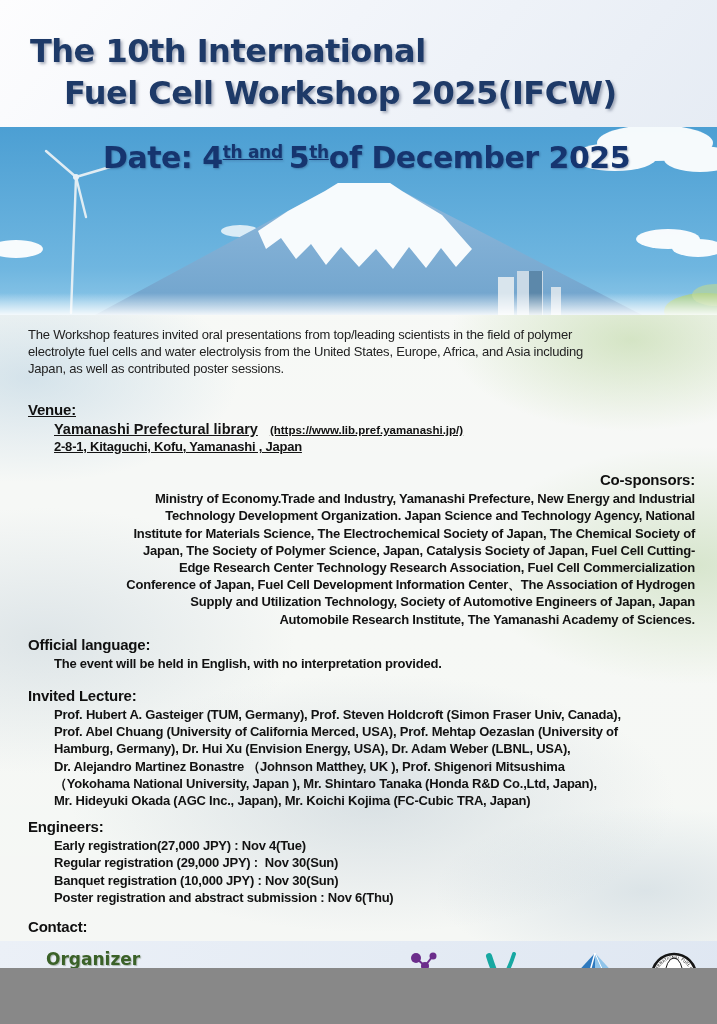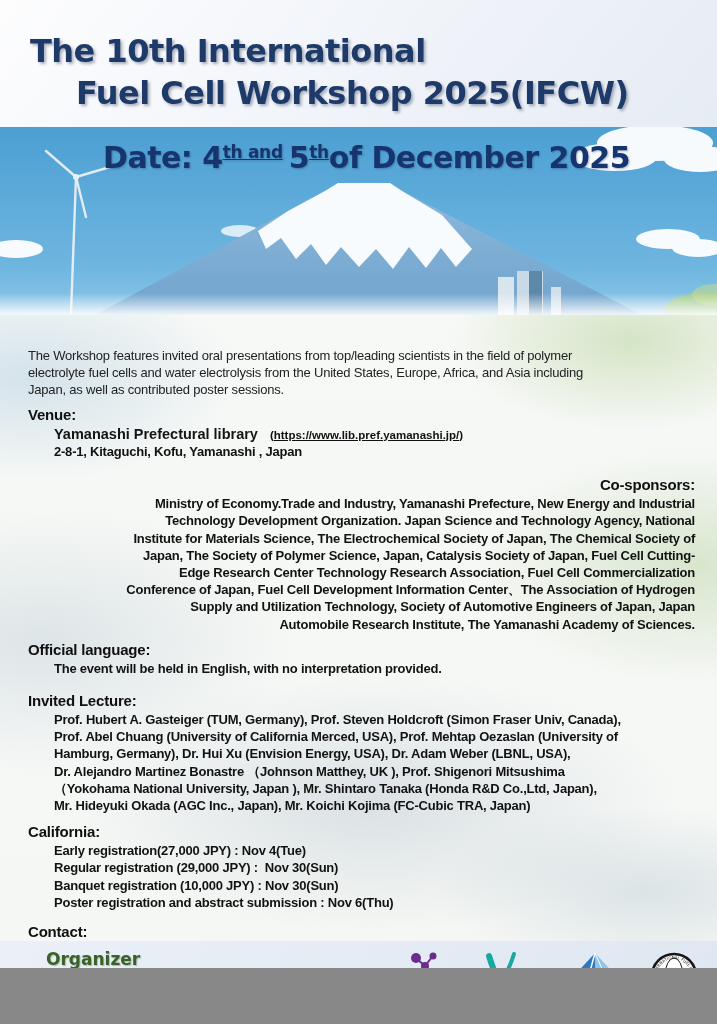--- a/index.html
+++ b/index.html
@@ -6,21 +6,21 @@
   .poster{position:relative;width:717px;height:968px;margin:0 auto;overflow:hidden;
           font-family:"Liberation Sans",sans-serif;background:#EDF1EC;}
 
   
   .header{position:absolute;top:0;left:0;width:717px;height:127px;
           background:linear-gradient(130deg,#FDFDFE 0%,#F2F5FA 45%,#E6ECF4 100%);}
   .title{position:absolute;top:30px;left:30px;
          font-family:"DejaVu Sans",sans-serif;font-weight:bold;
          font-size:32px;line-height:42px;color:#1E3A68;letter-spacing:-0.5px;
          text-shadow:2px 2px 3px rgba(90,100,125,.5);}
-  .title .l2{margin-left:46px;}
+  .title .l2{margin-left:34px;}
 
   
   .hero{position:absolute;top:127px;left:0;width:717px;height:188px;}
   .hero svg{display:block;}
   .date-banner{position:absolute;top:13px;left:103px;white-space:nowrap;
          font-family:"DejaVu Sans",sans-serif;font-weight:bold;font-size:30px;
          color:#16356F;letter-spacing:-0.5px;text-shadow:1px 1px 2px rgba(30,50,90,.35);}
   .date-banner .sup{font-size:17px;position:relative;top:-10px;letter-spacing:-0.3px;text-decoration:underline;}
   .date-banner .sp1{margin-left:6px;}
   .date-banner .sp2{margin-left:0;}
@@ -29,30 +29,30 @@
   .content{position:absolute;top:315px;left:0;width:717px;height:626px;
     background-color:#EDF1EC;
     background-image:
       radial-gradient(ellipse 260px 130px at 88% 4%, rgba(178,208,148,.50), transparent 70%),
       radial-gradient(ellipse 300px 150px at 4% 10%, rgba(170,200,220,.45), transparent 70%),
       radial-gradient(ellipse 320px 170px at 97% 40%, rgba(170,202,146,.40), transparent 70%),
       radial-gradient(ellipse 360px 190px at 6% 52%, rgba(182,198,210,.38), transparent 70%),
       radial-gradient(ellipse 420px 180px at 52% 78%, rgba(168,184,198,.35), transparent 72%),
       radial-gradient(ellipse 300px 120px at 90% 92%, rgba(172,192,206,.35), transparent 70%),
       linear-gradient(rgba(255,255,255,.55),rgba(255,255,255,.45));}
-  .text-col{padding:32px 22px 0 28px;color:#141414;}
+  .text-col{padding:11px 22px 0 28px;color:#141414;}
   .multiline{white-space:pre-wrap;}
   .intro{font-size:13px;line-height:17px;letter-spacing:-0.2px;color:#222;}
   .sec-h{font-size:15px;font-weight:bold;letter-spacing:-0.2px;color:#101010;margin-bottom:2px;}
   .indent{padding-left:26px;}
   .b{font-weight:bold;font-size:13px;line-height:17.2px;letter-spacing:-0.22px;color:#121212;}
   .venue-name{font-size:14.5px;font-weight:bold;}
   .venue-url{font-size:11.5px;font-weight:bold;color:#111;text-decoration:underline;margin-left:12px;cursor:pointer;}
   .sec{margin-top:0;}
-  .m-venue{margin-top:8px;}
+  .m-venue{margin-top:24px;text-decoration:underline;}
   .m-cosp{margin-top:16px;text-align:right;}
   .m-inv{margin-top:15px;}
   .m-lang{margin-top:8px;}
   .m-dead{margin-top:9px;}
   .m-cont{margin-top:12px;}
   .contact-row{display:flex;}
   .contact-row .c1{min-width:342px;}
   .email-link{color:#0B62C8;text-decoration:underline;cursor:pointer;}
 
   
@@ -180,21 +180,21 @@
         <div class="sec-h">Invited Lecture:</div>
         <div class="indent b multiline">Prof. Hubert A. Gasteiger (TUM, Germany), Prof. Steven Holdcroft (Simon Fraser Univ, Canada),
 Prof. Abel Chuang (University of California Merced, USA), Prof. Mehtap Oezaslan (University of
 Hamburg, Germany), Dr. Hui Xu (Envision Energy, USA), Dr. Adam Weber (LBNL, USA),
 Dr. Alejandro Martinez Bonastre （Johnson Matthey, UK ), Prof. Shigenori Mitsushima
 （Yokohama National University, Japan ), Mr. Shintaro Tanaka (Honda R&amp;D Co.,Ltd, Japan),
 Mr. Hideyuki Okada (AGC Inc., Japan), Mr. Koichi Kojima (FC-Cubic TRA, Japan)</div>
       </div>
 
       <div class="sec m-dead">
-        <div class="sec-h">California:</div>
+        <div class="sec-h">Engineers:</div>
         <div class="indent">
           <div class="b multiline">Early registration(27,000 JPY) : Nov 4(Tue)</div>
           <div class="b multiline">Regular registration (29,000 JPY) :  Nov 30(Sun)</div>
           <div class="b multiline">Banquet registration (10,000 JPY) : Nov 30(Sun)</div>
           <div class="b multiline">Poster registration and abstract submission : Nov 6(Thu)</div>
         </div>
       </div>
 
       <div class="sec m-cont">
         <div class="sec-h">Contact:</div>

